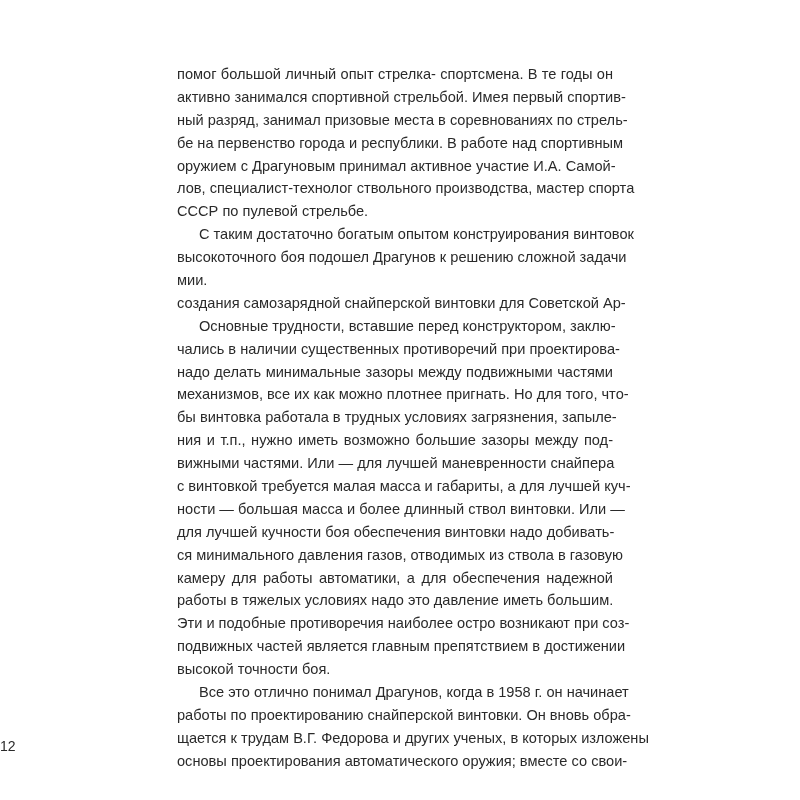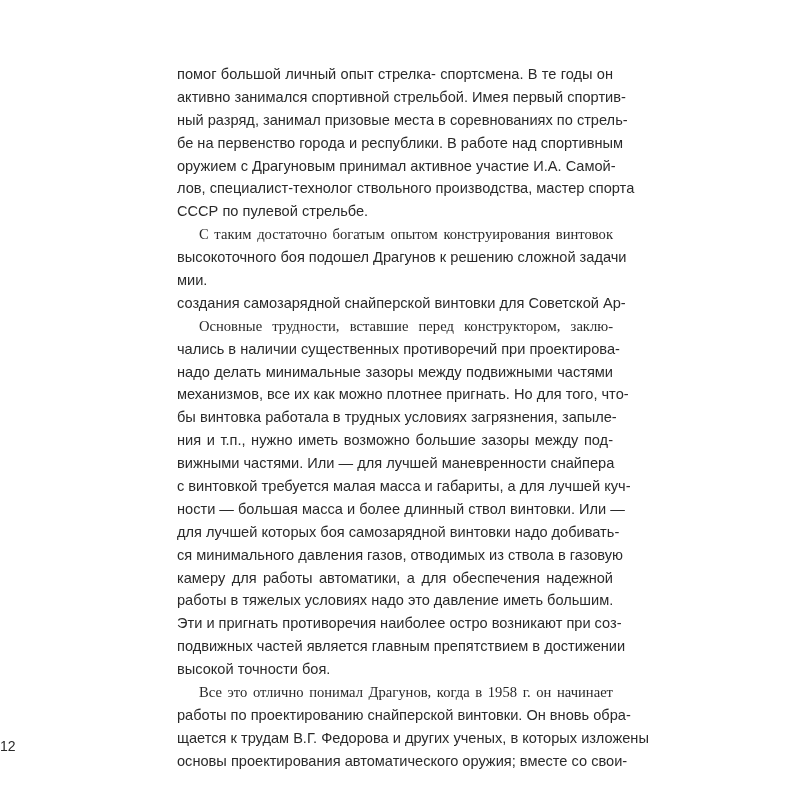--- a/index.html
+++ b/index.html
@@ -30,21 +30,20 @@
     white-space: nowrap;
     text-align: justify;
     text-align-last: justify;
     height: 22.9px;
   }
   .line.last {
     text-align-last: left;
   }
   .line.indent {
     padding-left: 22px;
-    font-family: Liberation Serif, serif;
   }
   .page-number {
     position: absolute;
     left: 0; width: 800px;
     top: 738px;
     font-family: "Liberation Sans", sans-serif;
     font-size: 14px;
     color: #2a2a2a;
   }
 </style>
@@ -71,25 +70,25 @@
       <div>
         <span class="line indent">Основные трудности, вставшие перед конструктором, заклю-</span>
         <span class="line">чались в наличии существенных противоречий при проектирова-</span>
         <span class="line">надо делать минимальные зазоры между подвижными частями</span>
         <span class="line">механизмов, все их как можно плотнее пригнать. Но для того, что-</span>
         <span class="line">бы винтовка работала в трудных условиях загрязнения, запыле-</span>
         <span class="line">ния и т.п., нужно иметь возможно большие зазоры между под-</span>
         <span class="line">вижными частями. Или — для лучшей маневренности снайпера</span>
         <span class="line">с винтовкой требуется малая масса и габариты, а для лучшей куч-</span>
         <span class="line">ности — большая масса и более длинный ствол винтовки. Или —</span>
-        <span class="line">для лучшей которых боя самозарядной винтовки надо добивать-</span>
+        <span class="line">для лучшей кучности боя обеспечения винтовки надо добивать-</span>
         <span class="line">ся минимального давления газов, отводимых из ствола в газовую</span>
         <span class="line">камеру для работы автоматики, а для обеспечения надежной</span>
         <span class="line">работы в тяжелых условиях надо это давление иметь большим.</span>
-        <span class="line">Эти и пригнать противоречия наиболее остро возникают при соз-</span>
+        <span class="line">Эти и подобные противоречия наиболее остро возникают при соз-</span>
         <span class="line">подвижных частей является главным препятствием в достижении</span>
         <span class="line last">высокой точности боя.</span>
       </div>
       <div>
         <span class="line indent">Все это отлично понимал Драгунов, когда в 1958 г. он начинает</span>
         <span class="line">работы по проектированию снайперской винтовки. Он вновь обра-</span>
         <span class="line">щается к трудам В.Г. Федорова и других ученых, в которых изложены</span>
         <span class="line">основы проектирования автоматического оружия; вместе со свои-</span>
       </div>
     </div>

